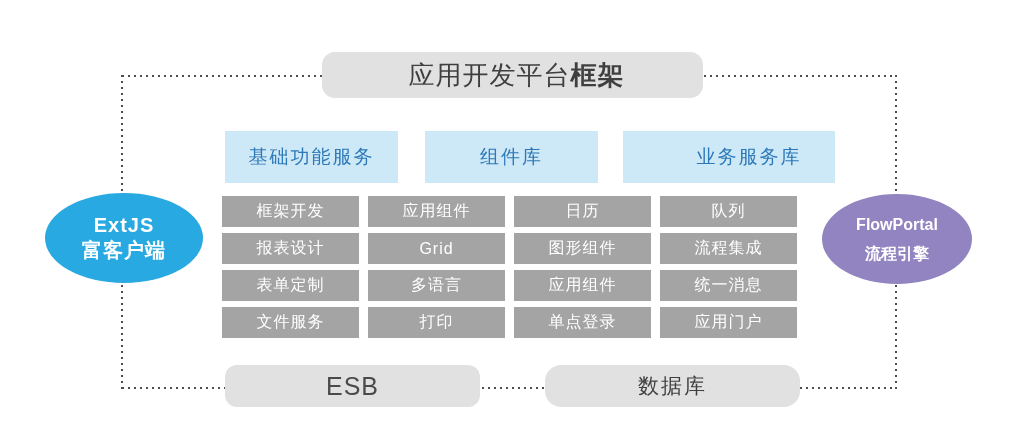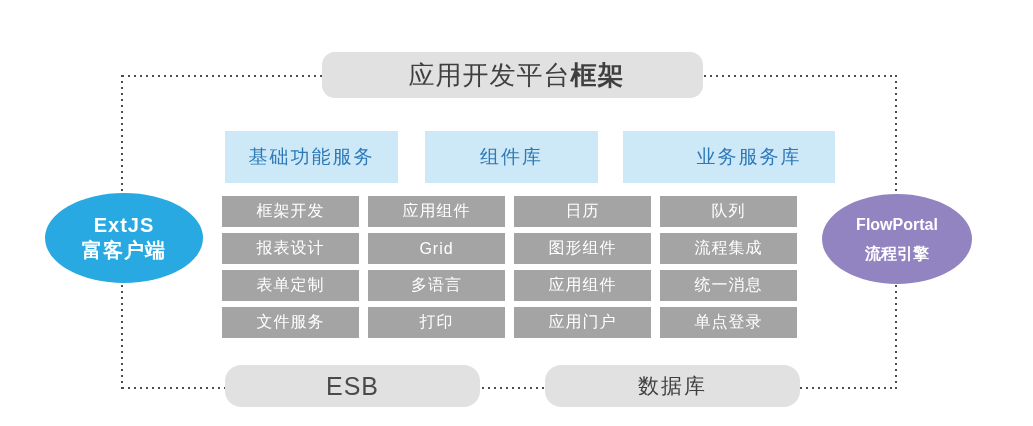--- a/index.html
+++ b/index.html
@@ -10,21 +10,21 @@
   .dot-h{position:absolute;height:2px;z-index:1;
     background-image:repeating-linear-gradient(to right,#4d4d4d 0,#4d4d4d 2px,transparent 2px,transparent 6px);}
   .dot-v{position:absolute;width:2px;z-index:1;
     background-image:repeating-linear-gradient(to bottom,#4d4d4d 0,#4d4d4d 2px,transparent 2px,transparent 6px);}
 
   .pill{position:absolute;display:flex;align-items:center;justify-content:center;
     background:#e1e1e1;z-index:2;color:#3f3f3f;}
   .top-pill{left:322px;top:52px;width:373px;height:46px;border-radius:13px;font-size:26px;letter-spacing:1px;padding-left:8px;}
   .top-pill b{font-weight:700;}
   .bottom-pill{top:365px;height:42px;border-radius:16px;}
-  .pill-esb{left:225px;width:255px;font-size:25px;color:#4a4a4a;letter-spacing:1px;}
+  .pill-esb{left:225px;width:255px;font-size:25px;color:#4a4a4a;letter-spacing:1px;border-radius:12px;}
   .pill-db{left:545px;width:255px;font-size:21px;color:#3f3f3f;letter-spacing:2px;}
 
   .header{position:absolute;top:131px;height:52px;display:flex;align-items:center;justify-content:center;
     background:#cde8f6;color:#2d79b8;font-size:19px;letter-spacing:2px;z-index:2;}
   .header-1{left:225px;width:173px;}
   .header-2{left:425px;width:173px;}
   .header-3{left:623px;width:172px;padding-left:40px;}
 
   .grid{position:absolute;left:222px;top:196px;z-index:2;display:grid;
     grid-template-columns:repeat(4,137px);grid-auto-rows:31px;column-gap:9px;row-gap:6px;}
@@ -62,22 +62,22 @@
     <div class="cell">报表设计</div>
     <div class="cell">Grid</div>
     <div class="cell">图形组件</div>
     <div class="cell">流程集成</div>
     <div class="cell">表单定制</div>
     <div class="cell">多语言</div>
     <div class="cell">应用组件</div>
     <div class="cell">统一消息</div>
     <div class="cell">文件服务</div>
     <div class="cell">打印</div>
+    <div class="cell">单点登录</div>
     <div class="cell">应用门户</div>
-    <div class="cell">单点登录</div>
   </div>
 
   <div class="ellipse ellipse-left">
     <span>ExtJS</span>
     <span>富客户端</span>
   </div>
   <div class="ellipse ellipse-right">
     <span>FlowPortal</span>
     <span>流程引擎</span>
   </div>

